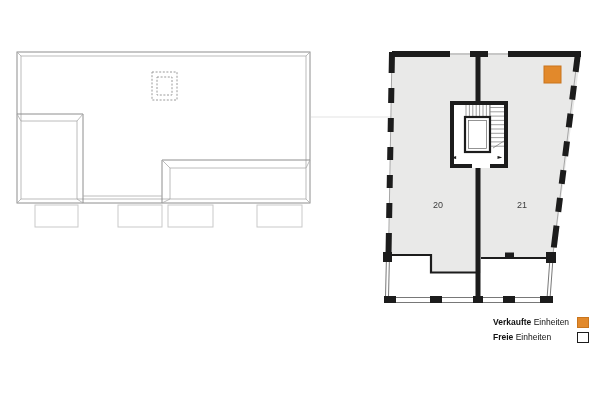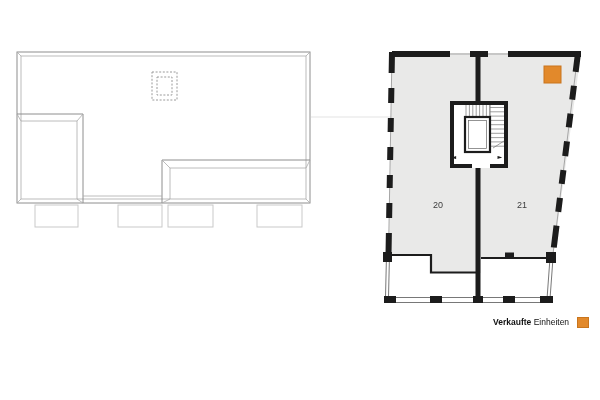--- a/index.html
+++ b/index.html
@@ -192,15 +192,19 @@
       <text class="unit-label" x="438" y="208" text-anchor="middle">20</text>
       <text class="unit-label" x="522" y="208" text-anchor="middle">21</text>
     </g>
   </svg>
 
   <div class="legend">
     <div class="legend-row">
       <span class="legend-label"><b>Verkaufte</b><span> Einheiten</span></span>
       <span class="swatch sold"></span>
     </div>
+    <div class="legend-row">
+      <span class="legend-label"><b>Freie</b><span> Einheiten</span></span>
+      <span class="swatch free"></span>
+    </div>
   </div>
 
 </div>
 
 </body></html>

